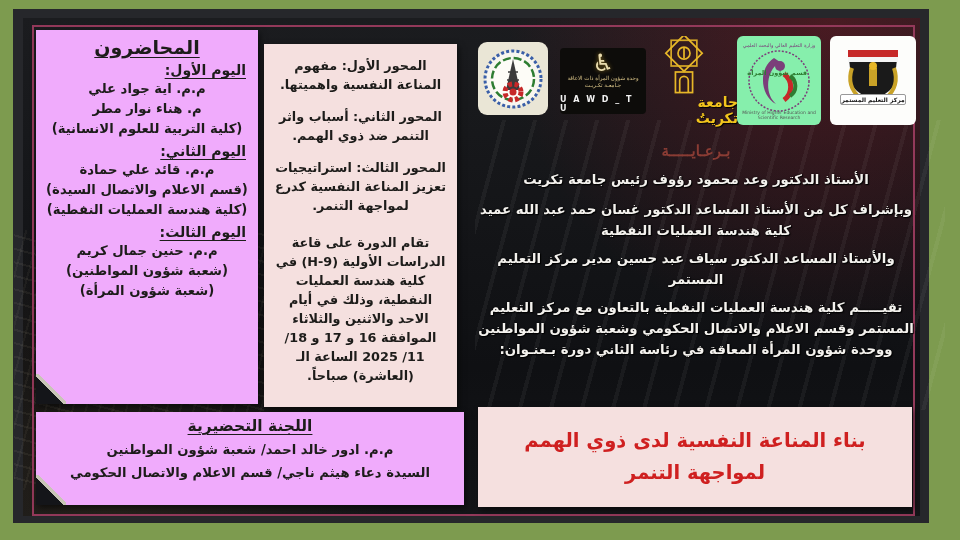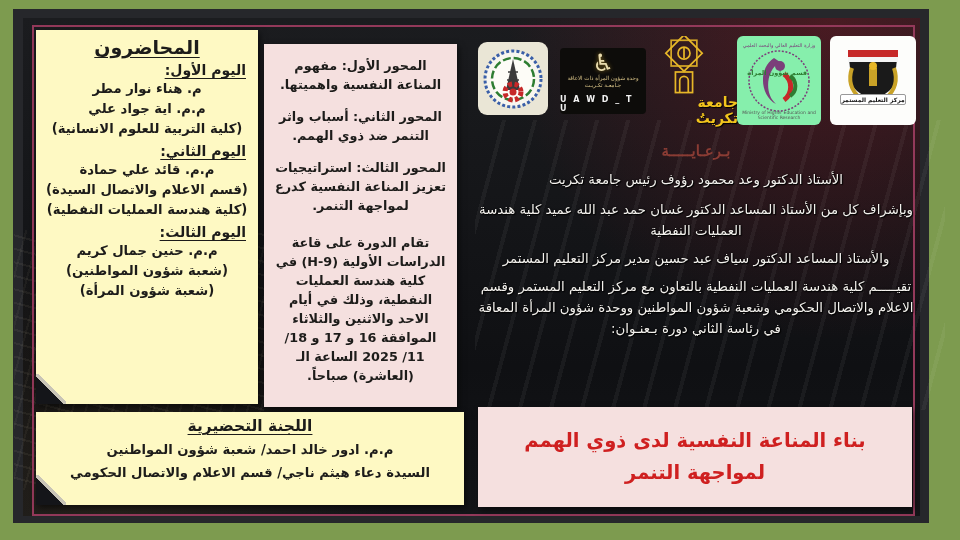--- a/index.html
+++ b/index.html
@@ -23,41 +23,41 @@
            border:2px solid #93395a; pointer-events:none; }
   .speck { position:absolute; width:14px; height:12px; background:#c9a227;
            clip-path:polygon(0 100%, 50% 0, 100% 100%); opacity:.85; }
   .speck.s1 { left:556px; top:436px; transform:rotate(12deg); }
   .speck.s2 { left:600px; top:420px; transform:rotate(-18deg); width:18px; height:14px; }
   .speck.s3 { left:628px; top:452px; transform:rotate(40deg); opacity:.6; }
   .speck.s4 { left:548px; top:478px; transform:rotate(-35deg); width:10px; height:9px; opacity:.65; }
 
   
   .panel { position:absolute; color:#1d1c1a; direction:rtl; }
-  .cream { background:#fef9c3; box-shadow:2px 3px 6px rgba(0,0,0,.55); }
+  .cream { background:#f0abfc; box-shadow:2px 3px 6px rgba(0,0,0,.55); }
   .pink  { background:#f5e0df; box-shadow:2px 3px 6px rgba(0,0,0,.55); }
 
   .dogear::after { content:''; position:absolute; left:0; bottom:0; width:30px; height:30px;
            background:linear-gradient(45deg, #141519 0 46%, #c9c5b7 46% 54%, transparent 54%); }
 
   .lecturers { left:36px; top:30px; width:222px; height:374px; padding:6px 10px 4px; text-align:center; }
   .lect-title { font-size:19px; font-weight:bold; text-decoration:underline; text-underline-offset:3px; margin-bottom:3px; }
   .day-label { font-size:14px; font-weight:bold; text-decoration:underline; text-underline-offset:3px;
                text-align:right; margin:4px 2px 1px; }
   .entry { font-size:13.2px; font-weight:bold; line-height:20px; }
 
   .topics { left:264px; top:44px; width:193px; height:363px; padding:12px 9px 6px; text-align:center; }
   .axis { font-size:12.8px; font-weight:bold; line-height:19px; margin-bottom:13px; }
   .venue { font-size:12.8px; font-weight:bold; line-height:19px; margin-top:18px; }
 
   
   .sponsor { position:absolute; left:470px; top:142px; width:452px; height:260px; direction:rtl;
              display:flex; flex-direction:column; align-items:center; text-align:center; }
   .sponsor-heading { color:#8a3c34; font-size:15px; font-weight:bold; letter-spacing:1px; margin-bottom:9px;font-family:Liberation Serif, serif; }
-  .sponsor-line { color:#f4f2ee; font-size:13.3px; font-weight:normal; line-height:21px; margin-bottom:9px;
+  .sponsor-line { color:#f4f2ee; font-size:13.3px; font-weight:bold; line-height:21px; margin-bottom:9px;
                   text-shadow:1px 1px 1px #000, 0 0 2px #000; }
   .sponsor-line.wide { margin-bottom:7px; }
 
   
   .course-title { left:478px; top:407px; width:434px; height:100px; display:flex; align-items:center; justify-content:flex-end;
                   padding:6px 14px; }
   .course-title-text { color:#cf2020; font-size:19.5px; font-weight:bold; line-height:32px; text-align:center; }
 
   
   .committee { left:36px; top:412px; width:428px; height:93px; padding:5px 10px; text-align:center; }
@@ -100,22 +100,22 @@
 <div class="streaks-left"></div>
 <div class="speck s1"></div>
 <div class="speck s2"></div>
 <div class="speck s3"></div>
 <div class="speck s4"></div>
 <div class="inner-line"></div>
 
 <div class="panel cream dogear lecturers">
   <div class="lect-title">المحاضرون</div>
   <div class="day-label">اليوم الأول:</div>
+  <div class="entry">م.م. اية جواد علي</div>
   <div class="entry">م. هناء نوار مطر</div>
-  <div class="entry">م.م. اية جواد علي</div>
   <div class="entry">(كلية التربية للعلوم الانسانية)</div>
   <div class="day-label">اليوم الثاني:</div>
   <div class="entry">م.م. قائد علي حمادة</div>
   <div class="entry">(قسم الاعلام والاتصال السيدة)</div>
   <div class="entry">(كلية هندسة العمليات النفطية)</div>
   <div class="day-label">اليوم الثالث:</div>
   <div class="entry">م.م. حنين جمال كريم</div>
   <div class="entry">(شعبة شؤون المواطنين)</div>
   <div class="entry">(شعبة شؤون المرأة)</div>
 </div>

